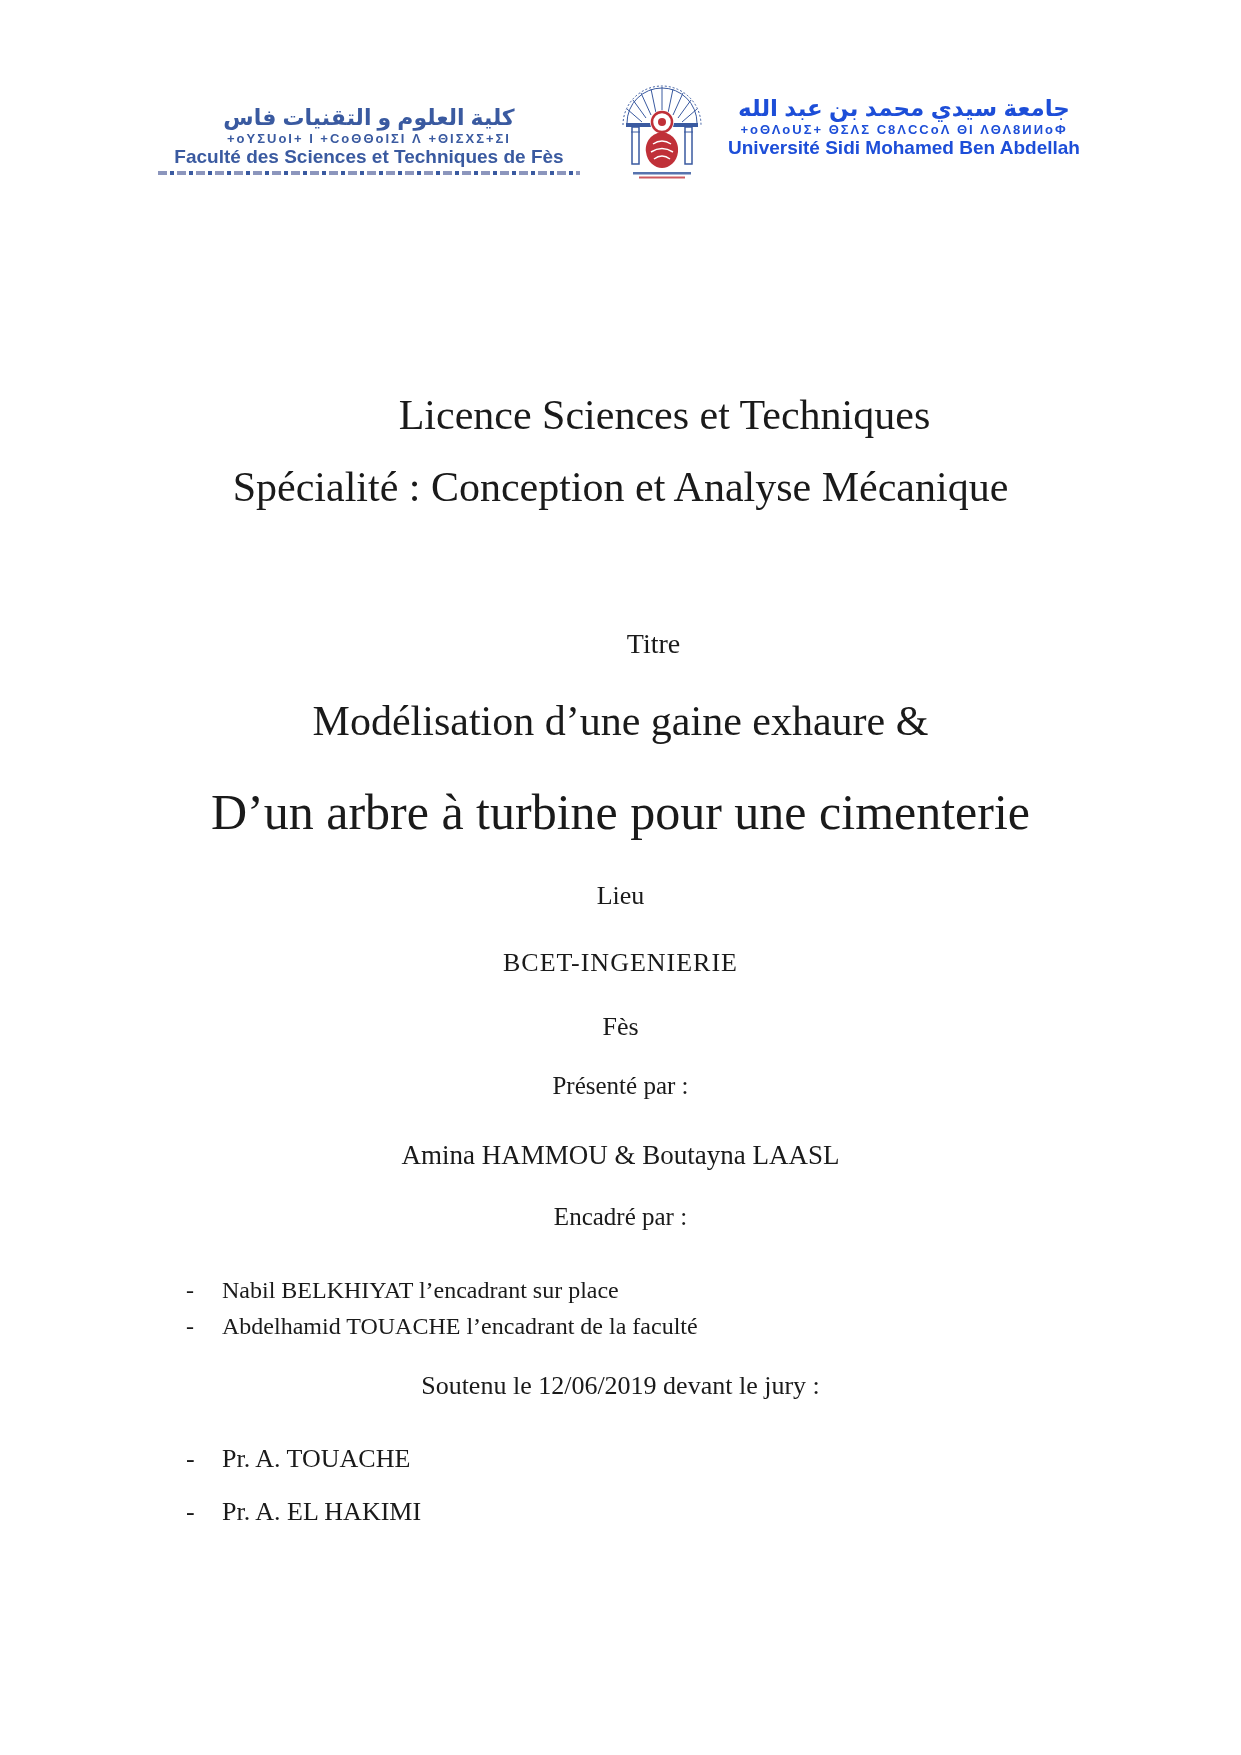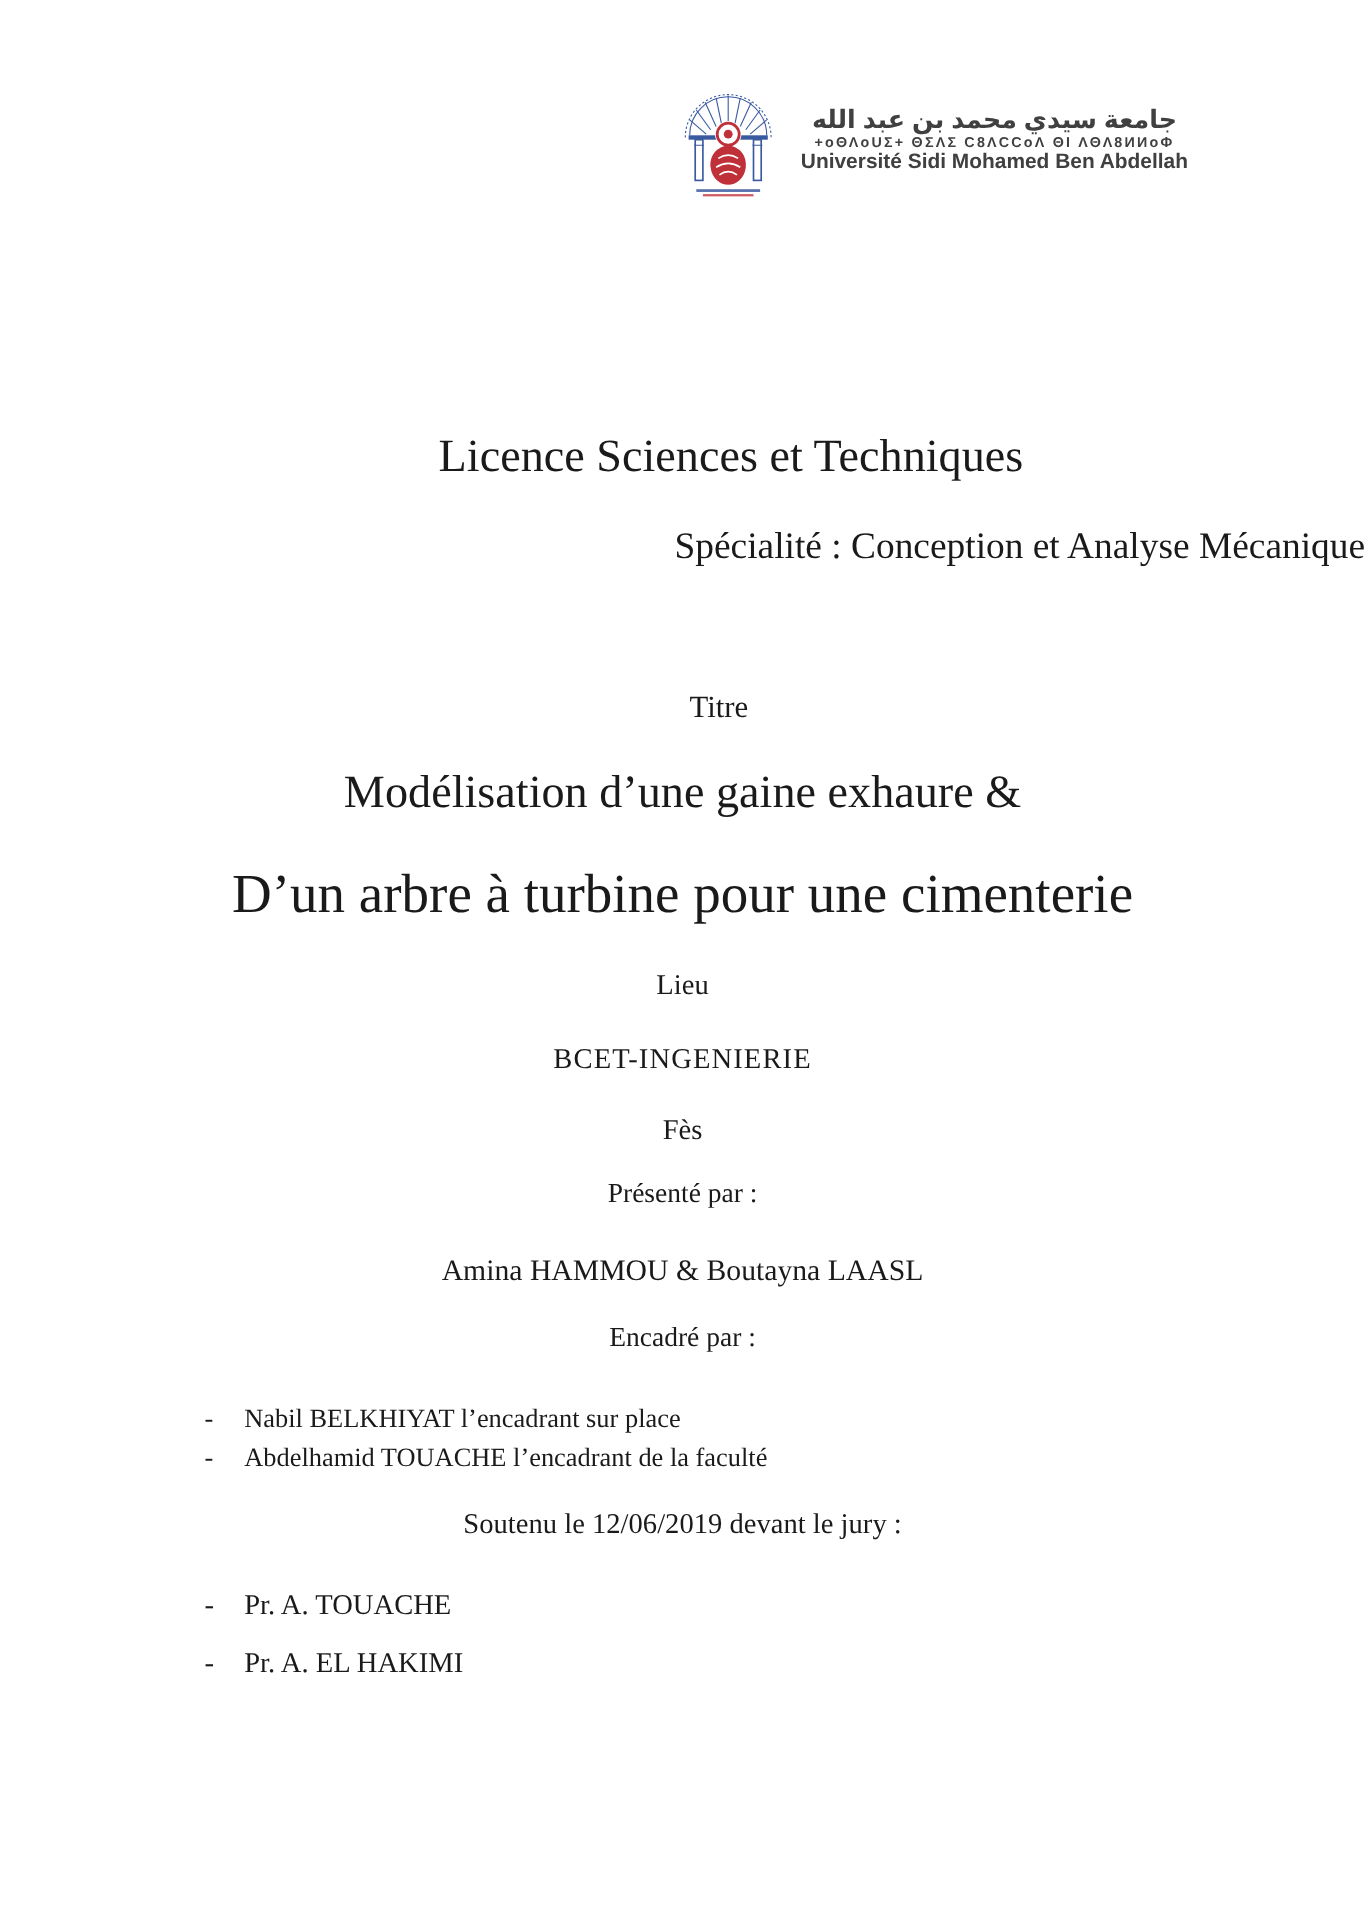--- a/index.html
+++ b/index.html
@@ -8,35 +8,35 @@
     width:1241px;height:1755px;
     margin:0 auto;
     background:#ffffff;
     overflow:hidden;
     font-family:"Liberation Serif","DejaVu Serif",serif;
     color:#1a1a1a;
   }
   
   .hdr-block{position:absolute;text-align:center;font-family:"Liberation Sans","DejaVu Sans",sans-serif;line-height:1.05;}
   .hdr-left{left:158px;top:106px;width:422px;color:#3a5aa0;}
-  .hdr-right{left:718px;top:96px;width:372px;color:#404040;}
+  .hdr-right{left:718px;top:96px;width:372px;color:#1d4ed8;}
   .hdr-arabic{font-size:22px;font-weight:bold;direction:rtl;}
   .hdr-right .hdr-arabic{font-size:23px;}
   .hdr-tifinagh{font-size:13px;font-weight:bold;letter-spacing:2px;margin-top:3px;white-space:nowrap;}
   .hdr-french{font-size:19px;font-weight:bold;margin-top:1px;white-space:nowrap;}
   .hdr-dashline{
     margin-top:4px;height:4px;width:100%;
     background:repeating-linear-gradient(90deg,#8c96bd 0 9px,transparent 9px 12px,#3a5aa0 12px 16px,transparent 16px 19px);
   }
   .emblem{position:absolute;left:615px;top:78px;width:94px;height:102px;}
   
   .line{position:absolute;left:0;width:1241px;text-align:center;line-height:1.1;white-space:nowrap;}
   .intro     {top:330px;font-size:26px;}
   .degree    {top:392px;font-size:42px;padding-left:44px;}
-  .specialty {top:478px;font-size:34px;text-align:right;}
+  .specialty {top:464px;font-size:42px;}
   .titre     {top:629px;font-size:28px;padding-left:33px;}
   .title1    {top:698px;font-size:42px;}
   .title2    {top:785px;font-size:50px;}
   .lieu      {top:882px;font-size:26px;}
   .company   {top:949px;font-size:26px;letter-spacing:1px;}
   .city      {top:1013px;font-size:26px;}
   .presented {top:1072px;font-size:25px;}
   .authors   {top:1141px;font-size:27px;}
   .encadre   {top:1203px;font-size:25px;}
   .defense   {top:1372px;font-size:26px;}
@@ -47,20 +47,26 @@
   .jury-list{top:1432px;font-size:26px;}
   .jury-list .dash-row{line-height:53px;}
   .dash-row{display:flex;}
   .dash-bullet{width:36px;flex:0 0 36px;}
 </style>
 </head>
 <body>
 
 <div class="page">
 
+  <div class="hdr-block hdr-left">
+    <div class="hdr-arabic">كلية العلوم و التقنيات فاس</div>
+    <div class="hdr-tifinagh">+oYΣUoI+ I +CoΘΘoIΣI Λ +ΘIΣXΣ+ΣI</div>
+    <div class="hdr-french">Faculté des Sciences et Techniques de Fès</div>
+    <div class="hdr-dashline"></div>
+  </div>
 
   <div class="emblem">
     <svg viewBox="0 0 94 102" width="94" height="102" xmlns="http://www.w3.org/2000/svg">
 
       <g stroke="#3a5aa0" stroke-width="1" fill="none">
         <path d="M12 45 A35 35 0 0 1 82 45"></path>
         <path d="M8 47 A39 39 0 0 1 86 47" stroke-dasharray="2 2"></path>
         <line x1="47" y1="34" x2="47" y2="9"></line>
         <line x1="41" y1="35" x2="36" y2="11"></line>
         <line x1="53" y1="35" x2="58" y2="11"></line>

